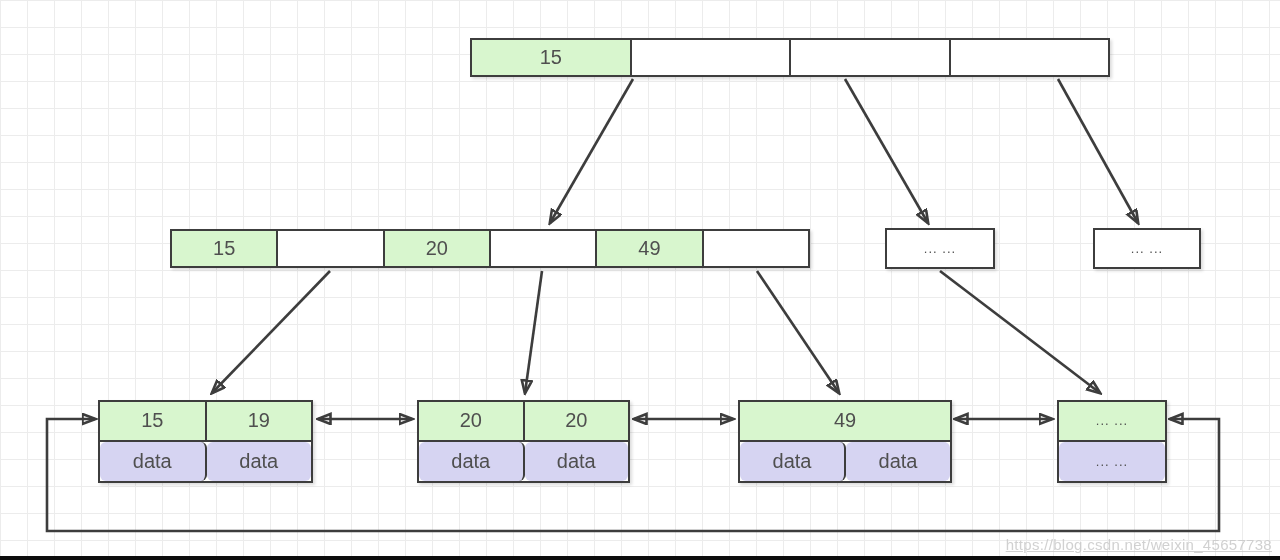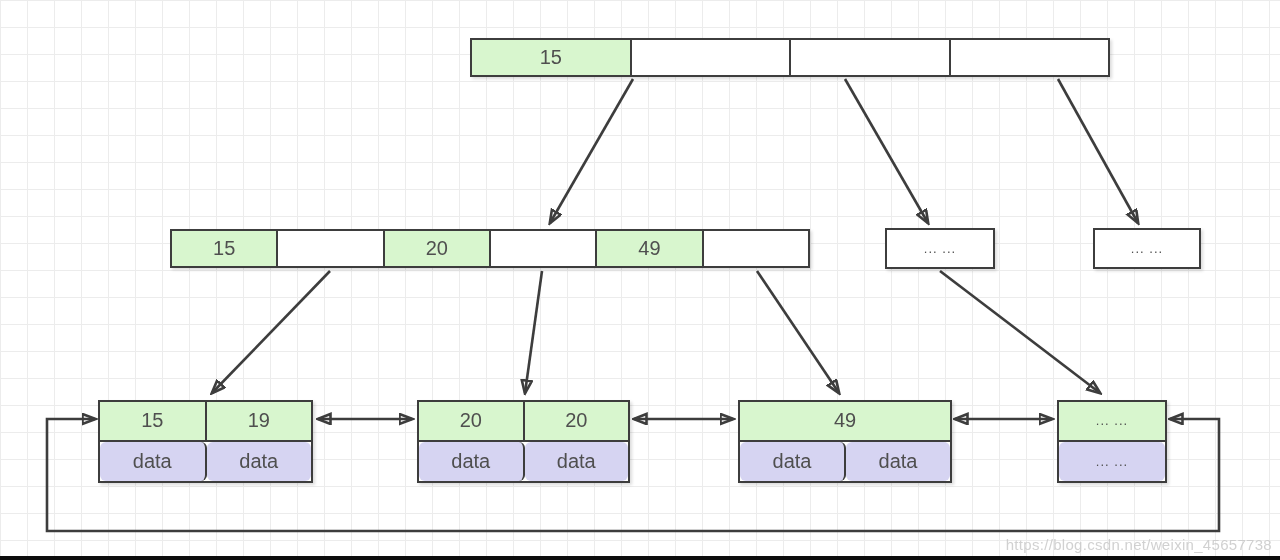--- a/index.html
+++ b/index.html
@@ -53,20 +53,21 @@
   }
   .leaf .row .cell:last-child { border-right:none; }
   .leaf .row.keys .cell { background:#d8f6ce; border-bottom:2.4px solid #3d3d3d; }
   .leaf .row.data .cell { background:#d6d4f2;border-radius:6px; }
   .leaf .cell.stub-text { font-size:13px; letter-spacing:1px; }
 
   .watermark {
     position:absolute; right:8px; bottom:7px;
     font-size:15px; color:#c9c9c9; opacity:0.85;
     letter-spacing:0.3px;
+    text-decoration:underline;
   }
   .bottom-bar {
     position:absolute; left:0; bottom:0; width:100%; height:4px;
     background:#0d0d0d;
   }
 </style>
 </head>
 <body>
 
 <div class="canvas">

